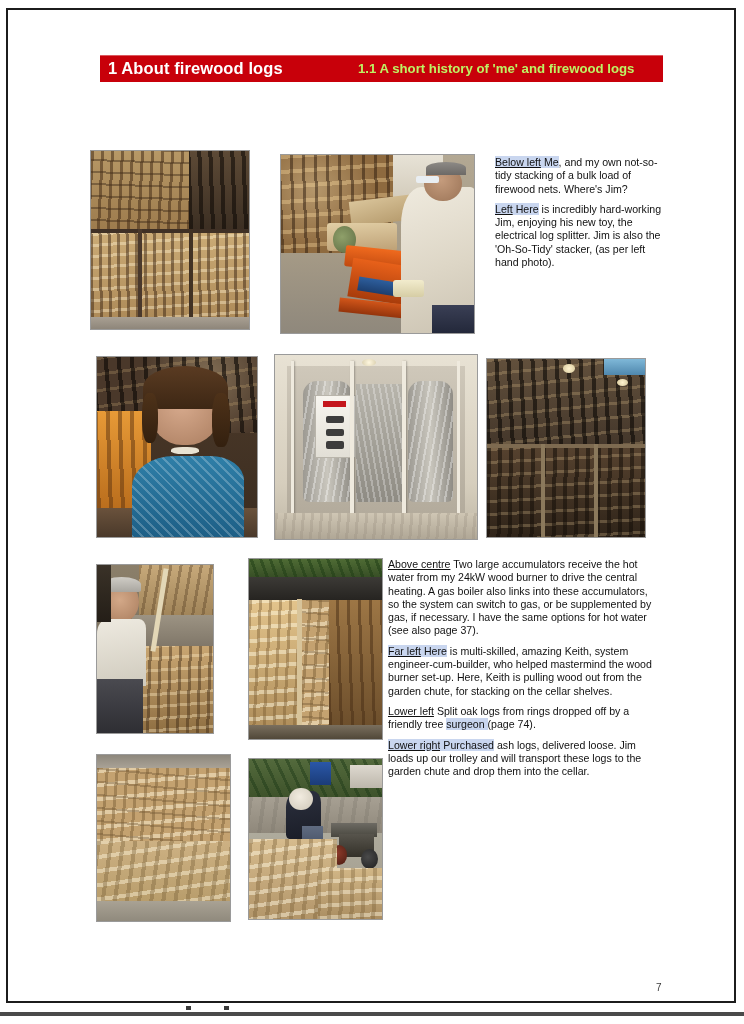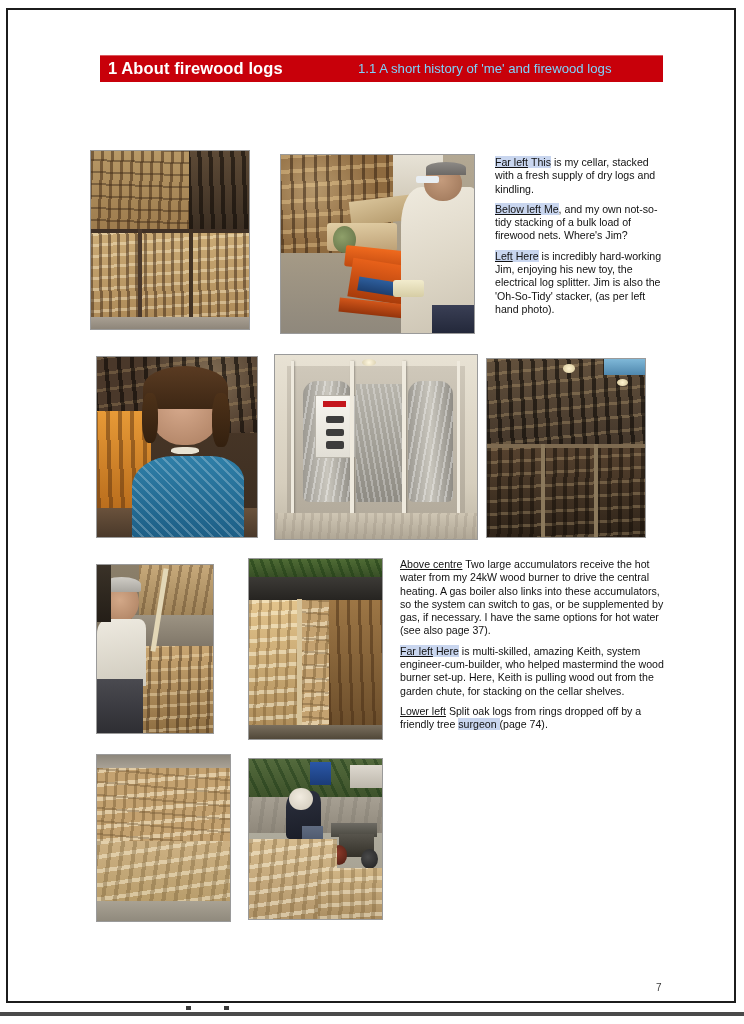--- a/index.html
+++ b/index.html
@@ -48,23 +48,23 @@
     left: 8px; top: 4px;
     color: #ffffff;
     font-size: 16.5px;
     font-weight: bold;
     letter-spacing: .1px;
     white-space: nowrap;
   }
   .hdr-sub {
     position: absolute;
     left: 258px; top: 6px;
-    color: #7dd3fc;
+    color: #bef264;
     font-size: 13.2px;
-    font-weight: normal;
+    font-weight: bold;
     white-space: nowrap;
   }
 
   
   .photo {
     position: absolute;
     border: 1px solid #9a9a9a;
     background: #d8d0c6;
     overflow: hidden;
   }
@@ -106,21 +106,21 @@
   .copy p { margin: 0 0 7px 0; }
   .copy p:last-child { margin-bottom: 0; }
   .lead {
     text-decoration: underline;
     background: #c9d6ef;
   }
   .lead-plain { text-decoration: underline; }
   .hl { background: #c9d6ef; }
 
   .copy-top { left: 487px; top: 146px; width: 172px; }
-  .copy-bottom { left: 392px; top: 548px; width: 268px; }
+  .copy-bottom { left: 380px; top: 548px; width: 268px; }
 
   .page-num {
     position: absolute;
     left: 648px; top: 972px;
     font-size: 10px;
     color: #3a3a3a;
   }
 </style>
 </head>
 <body>
@@ -356,39 +356,39 @@
                       repeating-linear-gradient(172deg, rgba(255,247,224,.48) 0 4px, rgba(0,0,0,0) 4px 13px),
                       linear-gradient(180deg,#d6bb8d,#b3966a);"></div>
       <div class="blk" style="left:52%;top:68%;width:48%;height:32%;
            background:repeating-linear-gradient(92deg, rgba(120,94,54,.35) 0 4px, rgba(0,0,0,0) 4px 11px),
                       repeating-linear-gradient(176deg, rgba(255,247,224,.45) 0 4px, rgba(0,0,0,0) 4px 12px),
                       linear-gradient(180deg,#d2b787,#ab8e62);"></div>
     </div>
 
     <div class="copy copy-top">
       <p>
-        <span class="lead">Far left</span><span class="hl">&nbsp;</span><span class="hl">This</span><span> is my cellar, stacked with a fresh supply of dry logs and kindling.</span>
-      </p>
-      <p>
         <span class="lead">Below left</span><span class="hl">&nbsp;</span><span class="hl">Me</span><span>, and my own not-so-tidy stacking of a bulk load of firewood  nets. Where's Jim?</span>
       </p>
       <p>
         <span class="lead">Left</span><span class="hl">&nbsp;</span><span class="hl">Here</span><span> is incredibly hard-working Jim, enjoying his new toy, the electrical log splitter.  Jim is also the 'Oh-So-Tidy' stacker, (as per left hand photo).</span>
       </p>
     </div>
 
     <div class="copy copy-bottom">
       <p>
         <span class="lead-plain">Above centre</span><span> Two large accumulators receive the hot water from my 24kW wood burner to drive the central heating.  A gas boiler also links into these accumulators, so the system can switch to gas, or be supplemented by gas, if necessary.  I have the same options for hot water (see also page 37).</span>
       </p>
       <p>
         <span class="lead">Far left</span><span class="hl">&nbsp;</span><span class="hl">Here</span><span> is multi-skilled, amazing Keith, system engineer-cum-builder, who helped mastermind the wood burner set-up. Here, Keith is pulling wood out from the garden chute, for stacking on the cellar shelves.</span>
       </p>
       <p>
         <span class="lead-plain">Lower left</span><span>  Split oak logs from rings dropped off by a friendly tree </span><span class="hl">surgeon </span><span> (page 74).</span>
+      </p>
+      <p>
+        <span class="lead">Lower right</span><span class="hl">&nbsp;</span><span class="hl">Purchased</span><span> ash logs, delivered loose. Jim loads up our trolley and will transport these logs to the garden chute and drop them into the cellar.</span>
       </p>
     </div>
 
     <div class="page-num">7</div>
 
   </div>
 
   <div class="page-next-edge"></div>
   <div class="page-next-nub" style="left:186px;"></div>
   <div class="page-next-nub" style="left:224px;"></div>

